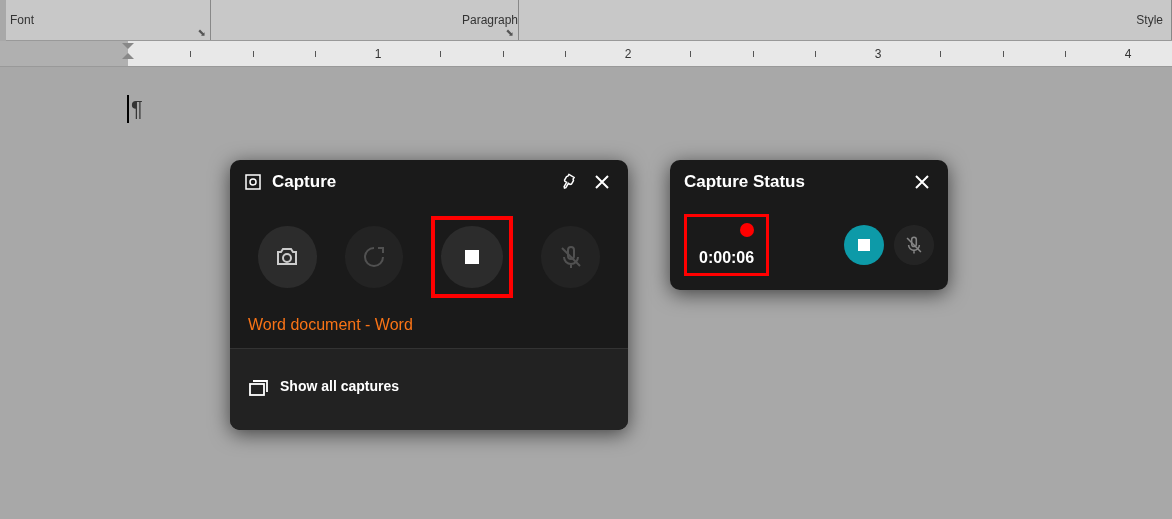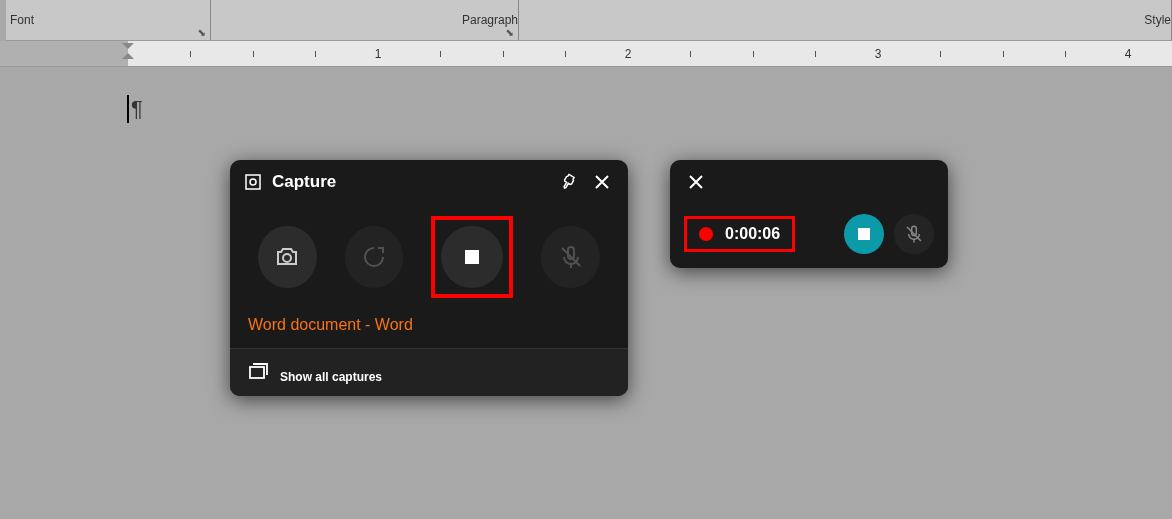--- a/index.html
+++ b/index.html
@@ -29,21 +29,21 @@
     }
     .ribbon-group .expander {
       position: absolute;
       right: 4px;
       bottom: 2px;
       font-size: 10px;
       color: #555;
     }
     .rg-font { width: 205px; justify-content: flex-start; padding-left: 4px;}
     .rg-para { width: 308px; }
-    .rg-style { flex: 1; justify-content: flex-end; }
+    .rg-style { flex: 1; justify-content: flex-end; padding-right: 8px;}
     .ruler {
       height: 26px;
       background: #d8d8d8;
       position: relative;
       border-bottom: 1px solid #999;
       overflow: hidden;
     }
     .ruler-track {
       position: absolute;
       left: 0; top: 0;
@@ -166,47 +166,48 @@
       padding: 6px;
       display: inline-flex;
     }
     .target-text {
       padding: 10px 18px 14px 18px;
       font-size: 16px;
       color: #f97316;
     }
     .footer-row {
       border-top: 1px solid #333;
-      padding: 12px 18px;
-      display: flex;
-      align-items: flex-end;
+      padding: 29px 18px;
+      display: flex;
+      align-items: flex-start;
       gap: 12px;
-      font-size: 12px;
+      font-size: 14px;
       font-weight: 600;
       cursor: pointer;
       border-radius: 0 0 10px 10px;
       background: #222;
     }
     .status-panel {
       left: 670px;
       top: 93px;
       width: 278px;
     }
     .status-body {
       display: flex;
       align-items: center;
       padding: 10px 14px 14px 14px;
       gap: 10px;
     }
     .rec-box {
       border: 3px solid #ff0000;
       display: flex;
-      align-items: center;
+      align-items: flex-end;
       gap: 12px;
       padding: 6px 12px;
+      flex-direction: column;
     }
     .rec-dot {
       width: 14px;
       height: 14px;
       border-radius: 50%;
       background: #ff0000;
     }
     .timer {
       font-size: 16px;
       font-weight: 700;
@@ -332,20 +333,21 @@
             <rect x="2" y="6" width="14" height="11" fill="none" stroke="#fff" stroke-width="1.8"></rect>
             <path d="M5 3h14v11" fill="none" stroke="#fff" stroke-width="1.8"></path>
           </svg>
       </span>
       <span>Show all captures</span>
     </div>
   </div>
 
   <div class="panel status-panel">
     <div class="panel-header">
+      <span class="panel-title">Capture Status</span>
       <span class="close-btn">
         <svg width="16" height="16" viewBox="0 0 16 16">
             <path d="M2 2l12 12M14 2L2 14" stroke="#fff" stroke-width="2"></path>
           </svg>
       </span>
     </div>
     <div class="status-body">
       <div class="rec-box">
         <div class="rec-dot"></div>
         <span class="timer">0:00:06</span>

